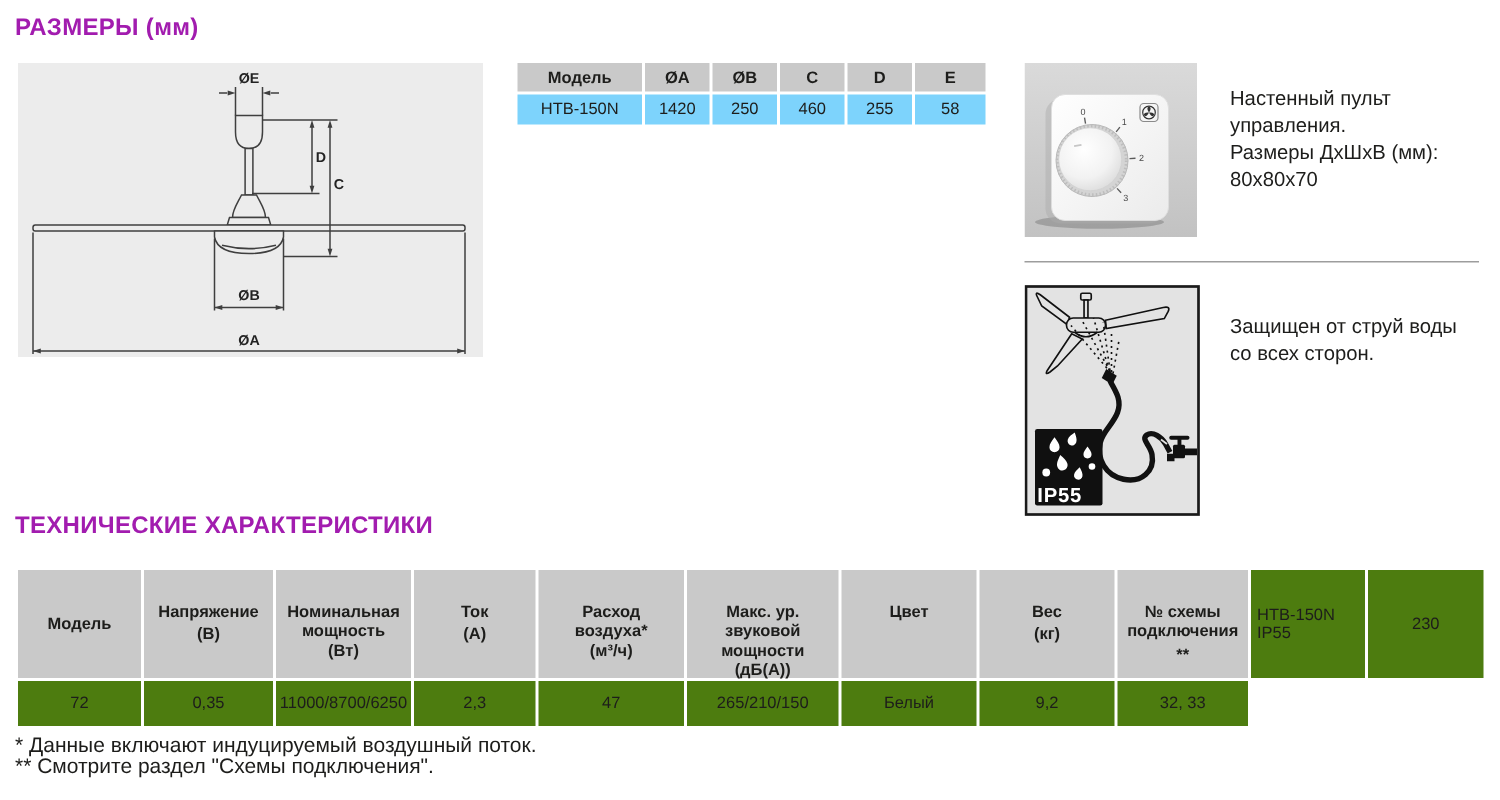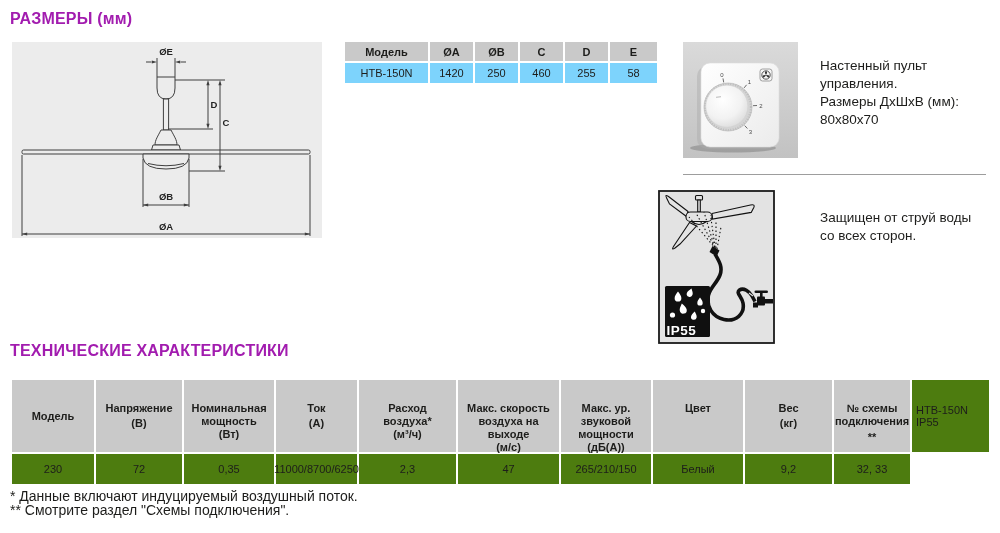--- a/index.html
+++ b/index.html
@@ -12,21 +12,21 @@
   .dlab{font:bold 9.5px "Liberation Sans",sans-serif;fill:#232323;}
 
   .dim-table{position:absolute;left:345px;top:42px;display:grid;
     grid-template-columns:83px 43px 43px 43px 43px 47px;grid-template-rows:19px 20px;gap:2px;font-size:11px;}
   .dim-table .h{background:#c9c9c9;font-weight:bold;display:flex;align-items:center;justify-content:center;}
   .dim-table .d{background:#7dd3fc;display:flex;align-items:center;justify-content:center;}
 
   .ctrl-img{position:absolute;left:683px;top:42px;line-height:0;}
   .ctrl-text{position:absolute;left:820px;top:36px;font-size:13.5px;line-height:18px;width:175px;margin-top:21px;}
   .divider{position:absolute;left:683px;top:174px;width:303px;height:1px;background:#9d9d9d;}
-  .ip55-img{position:absolute;left:658px;top:190px;line-height:0;}
+  .ip55-img{position:absolute;left:683px;top:190px;line-height:0;}
   .prot-text{position:absolute;left:820px;top:190px;font-size:13.5px;line-height:18px;width:175px;margin-top:19px;}
 
   .spec-table{position:absolute;left:12px;top:380px;display:grid;
     grid-template-columns:82px 86px 90px 81px 97px 101px 90px 90px 87px 76px 77px;
     grid-template-rows:72px 30px;gap:2px;}
   .spec-table .sh{background:#c9c9c9;font-weight:bold;font-size:11px;line-height:13px;text-align:center;
     display:flex;flex-direction:column;justify-content:space-between;align-items:center;padding:22px 4px;box-sizing:border-box;}
   .spec-table .sh.center{justify-content:center;}
   .spec-table .sd{background:#4d7c0f;font-size:11px;display:flex;align-items:center;justify-content:center;}
   .spec-table .sd.left{justify-content:flex-start;padding-left:4px;}
@@ -220,24 +220,20 @@
     </div>
   <div class="sh">
       <div>Ток</div>
       <div>(А)</div>
     </div>
   <div class="sh">
       <div>Расход воздуха*</div>
       <div>(м³/ч)</div>
     </div>
   <div class="sh">
-      <div>Макс. скорость воздуха на выходе</div>
-      <div>(м/с)</div>
-    </div>
-  <div class="sh">
       <div>Макс. ур. звуковой мощности</div>
       <div>(дБ(А))</div>
     </div>
   <div class="sh">
       <div>Цвет</div>
       <div></div>
     </div>
   <div class="sh">
       <div>Вес</div>
       <div>(кг)</div>

